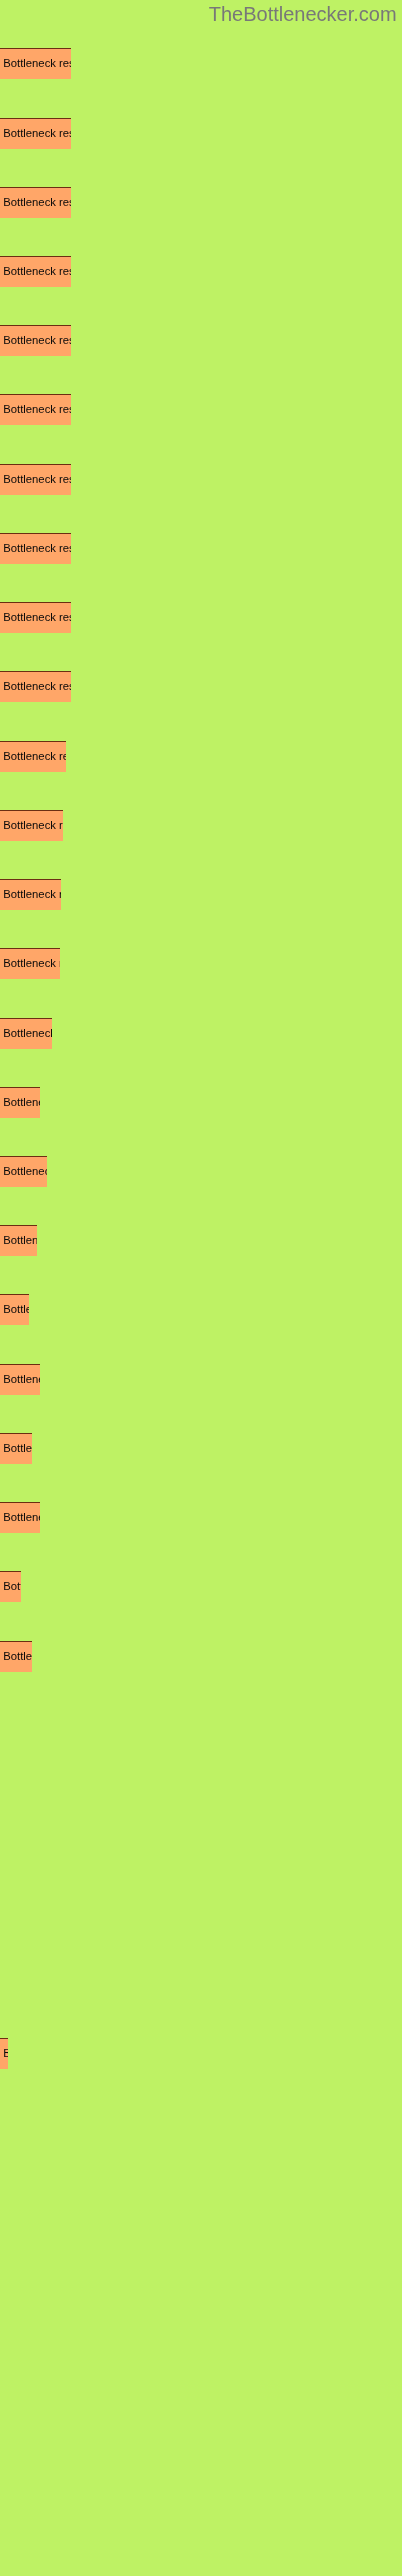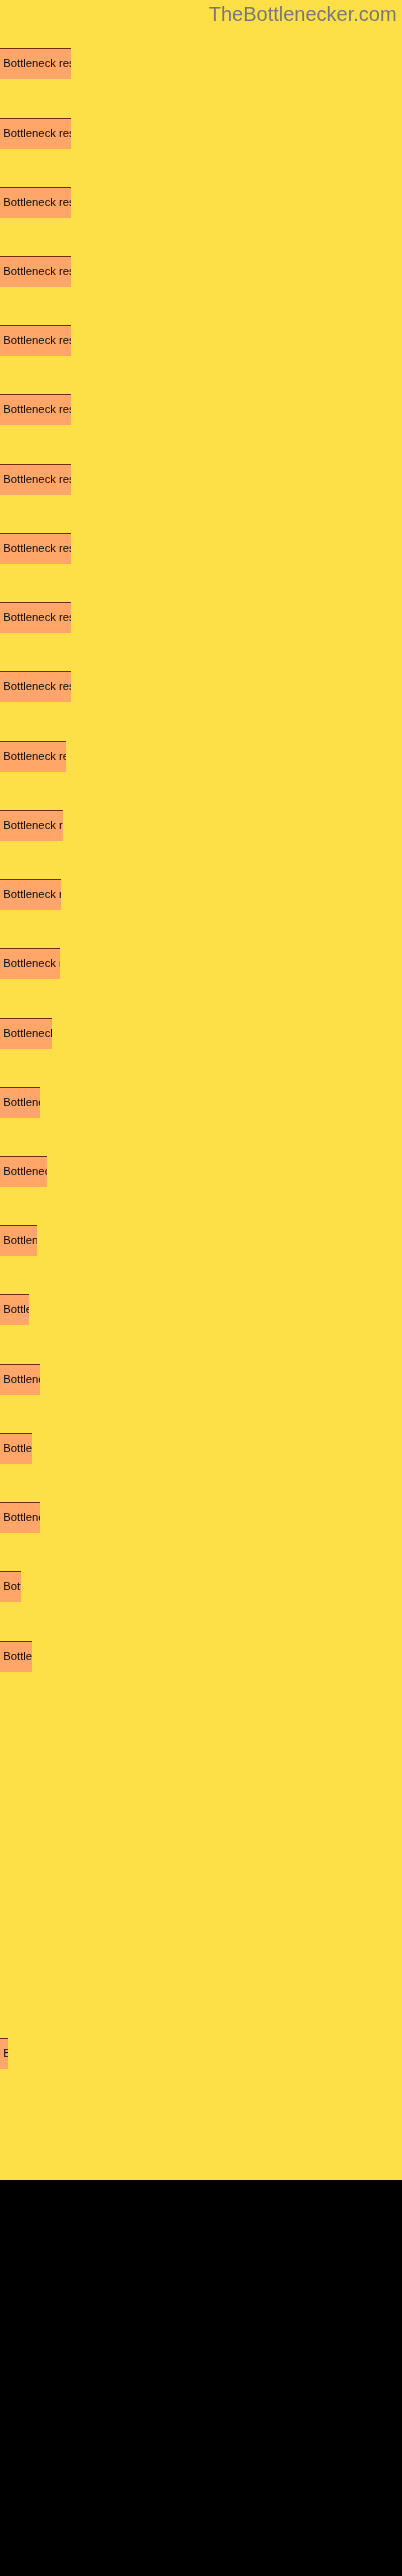--- a/index.html
+++ b/index.html
@@ -14,22 +14,22 @@
     position: relative;
     overflow: hidden;
     font-family: "Liberation Sans", sans-serif;
     background: #000000;
   }
   #chart-root {
     position: absolute;
     left: 0;
     top: 0;
     width: 403px;
-    height: 2180px;
-    background: #fde047;
+    height: 2576px;
+    background: #bef264;
   }
   #watermark-title {
     position: absolute;
     right: 6.4px;
     top: 1.6px;
     font-family: "Liberation Sans", sans-serif;
     font-size: 20px;
     line-height: 24px;
     color: #787878;
     letter-spacing: 0px;

